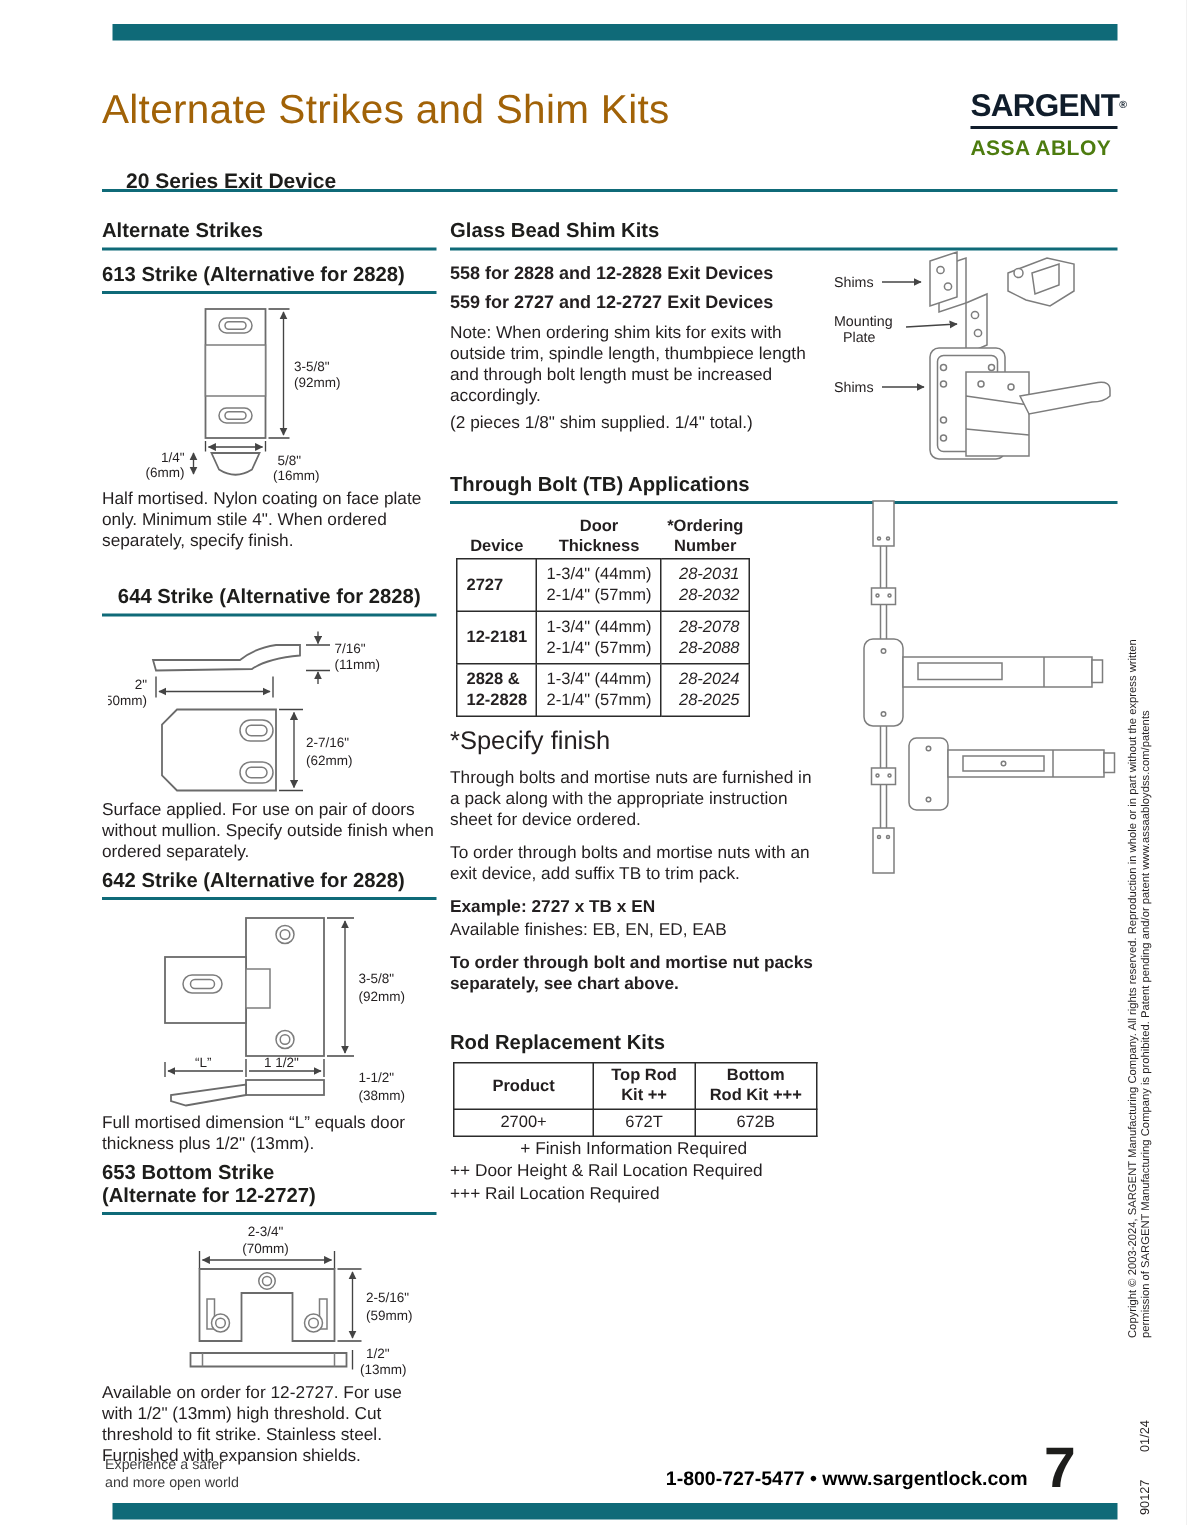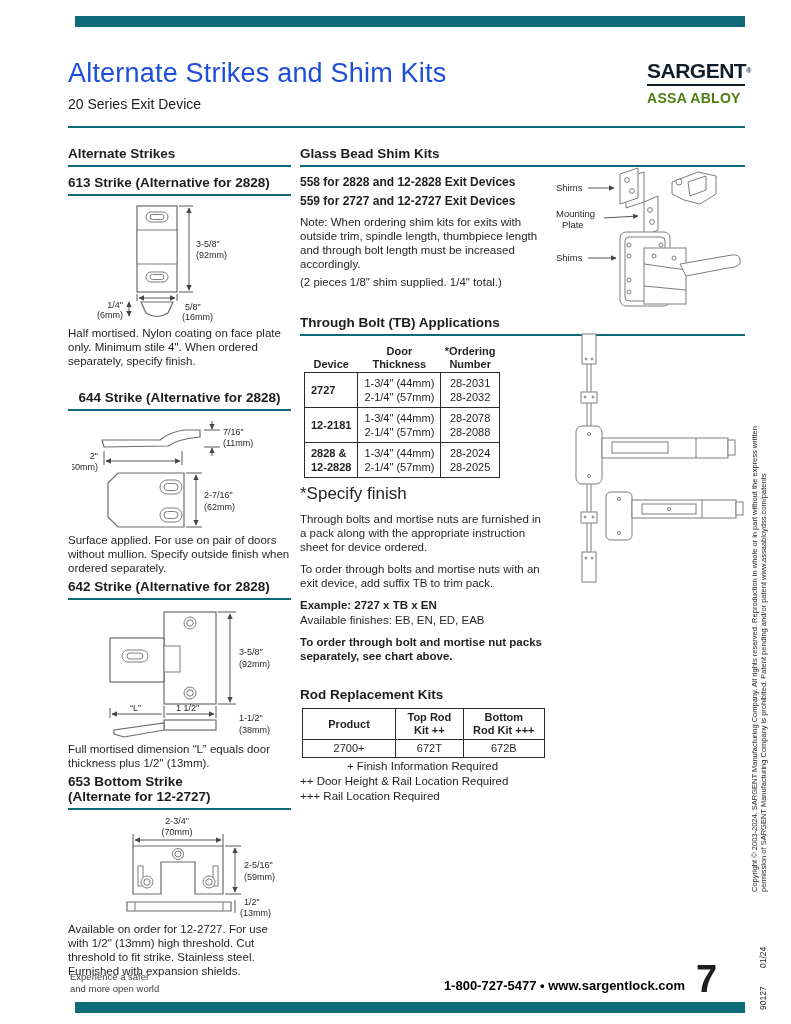--- a/index.html
+++ b/index.html
@@ -3,22 +3,22 @@
 <meta charset="utf-8">
 <style>
   html,body{margin:0;padding:0;background:#e8e8e8;}
   .page{position:relative;width:791px;height:1024px;background:#ffffff;margin:0 auto;
         font-family:"Liberation Sans","DejaVu Sans",sans-serif;color:#231f20;overflow:hidden;}
   .accent-bar{position:absolute;left:75px;width:670px;height:11px;background:#0f6a78;}
   .top-bar{top:16px;}
   .bottom-bar{top:1002px;}
 
   
-  .page-title{position:absolute;left:68px;top:58px;font-size:27px;font-weight:normal;color:#1d4ed8;margin:0;letter-spacing:.2px;}
-  .page-subtitle{position:absolute;left:68px;top:96px;font-size:14px;font-weight:normal;color:#1d1d1b;margin:0;}
+  .page-title{position:absolute;left:68px;top:58px;font-size:27px;font-weight:normal;color:#a16207;margin:0;letter-spacing:.2px;}
+  .page-subtitle{position:absolute;left:68px;top:96px;font-size:14px;font-weight:bold;color:#1d1d1b;margin:16px;}
   .brand{position:absolute;left:647px;top:60px;width:98px;text-align:left;}
   .brand-sargent{font-size:21px;font-weight:bold;letter-spacing:-.5px;color:#101d2b;border-bottom:2px solid #101d2b;padding-bottom:2px;line-height:22px;}
   .brand-sargent sup{font-size:7px;vertical-align:top;}
   .brand-assa{font-size:14px;font-weight:bold;letter-spacing:.3px;color:#4d7c0f;margin-top:4px;}
   .header-rule{position:absolute;left:68px;top:126px;width:677px;height:2px;background:#0f6a78;}
 
   
   .col-left{position:absolute;left:68px;top:146px;width:223px;}
   .col-mid{position:absolute;left:300px;top:146px;width:245px;}
 
@@ -38,21 +38,21 @@
   .part{stroke:#6b6b6b;stroke-width:1.2;fill:#ffffff;}
   .part2{stroke:#7d7d7d;stroke-width:1;fill:#ffffff;}
   .shade{fill:#b8b8b8;stroke:none;}
 
   
   table{border-collapse:collapse;font-size:11px;}
   .tb-table{margin:8px 0 0 4px;}
   .tb-table th{font-weight:bold;border:none;vertical-align:bottom;text-align:center;padding:1px 4px;line-height:13px;}
   .tb-table td{border:1.3px solid #2b2b2b;padding:3px 6px;line-height:14px;vertical-align:middle;}
   .tb-table td.dev{font-weight:bold;}
-  .tb-table td.ord{text-align:center;}
+  .tb-table td.ord{text-align:right;font-style:italic;}
   .rod-table{margin:6px 0 0 2px;}
   .rod-table th,.rod-table td{border:1.3px solid #2b2b2b;padding:2px 6px;text-align:center;line-height:13px;}
   .rod-table th{font-weight:bold;}
   .footnote{font-size:17px;margin:6px 0 0 0;}
 
   
   .img-shim{position:absolute;left:548px;top:160px;}
   .img-devices{position:absolute;left:548px;top:330px;}
 
   

